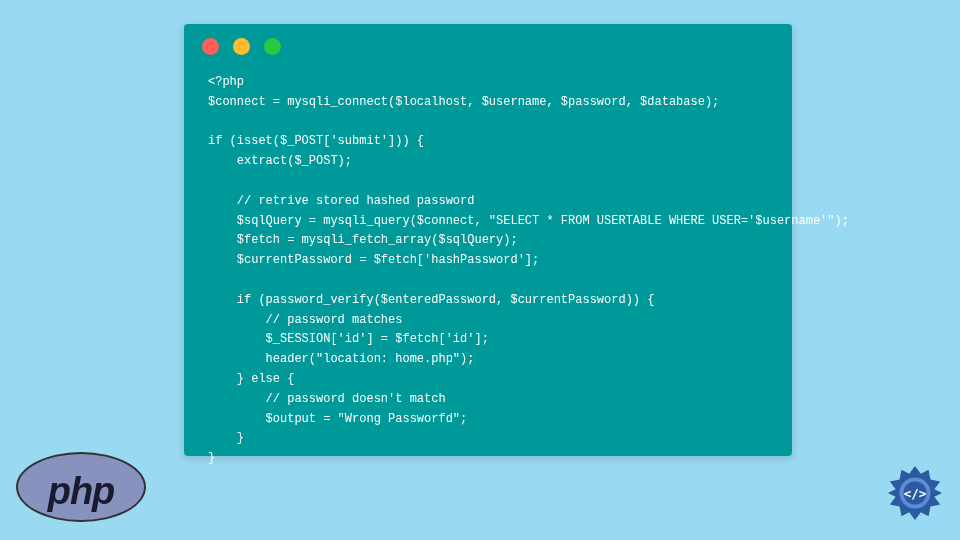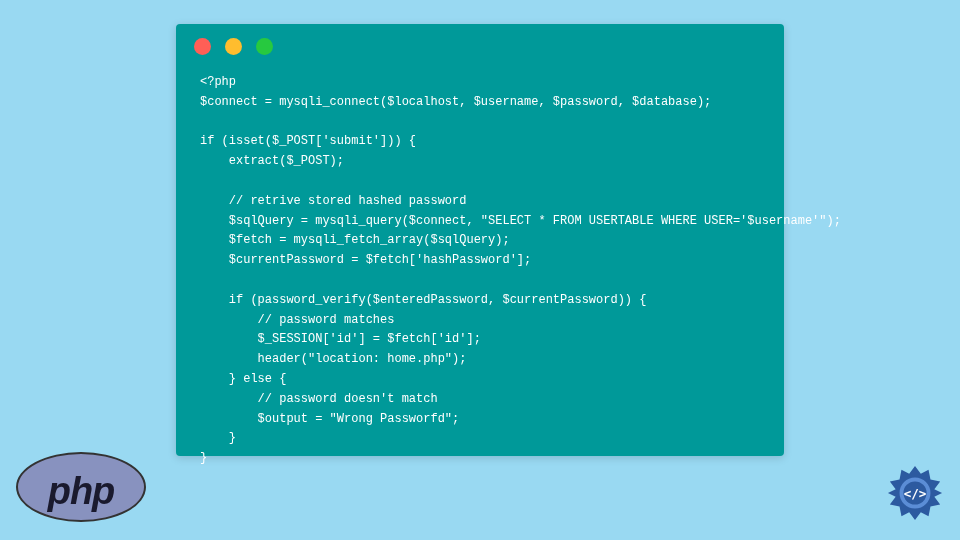--- a/index.html
+++ b/index.html
@@ -6,21 +6,21 @@
     body {
       width: 960px;
       height: 540px;
       background: #99d9f2;
       font-family: Arial, sans-serif;
       position: relative;
       overflow: hidden;
     }
     .code-window {
       position: absolute;
-      left: 176px;
+      left: 184px;
       top: 24px;
       width: 608px;
       height: 432px;
       background: #009999;
       border-radius: 4px;
       box-shadow: 0 2px 8px rgba(0,0,0,0.15);
     }
     .window-controls {
       padding: 14px 18px 8px;
       display: flex;

